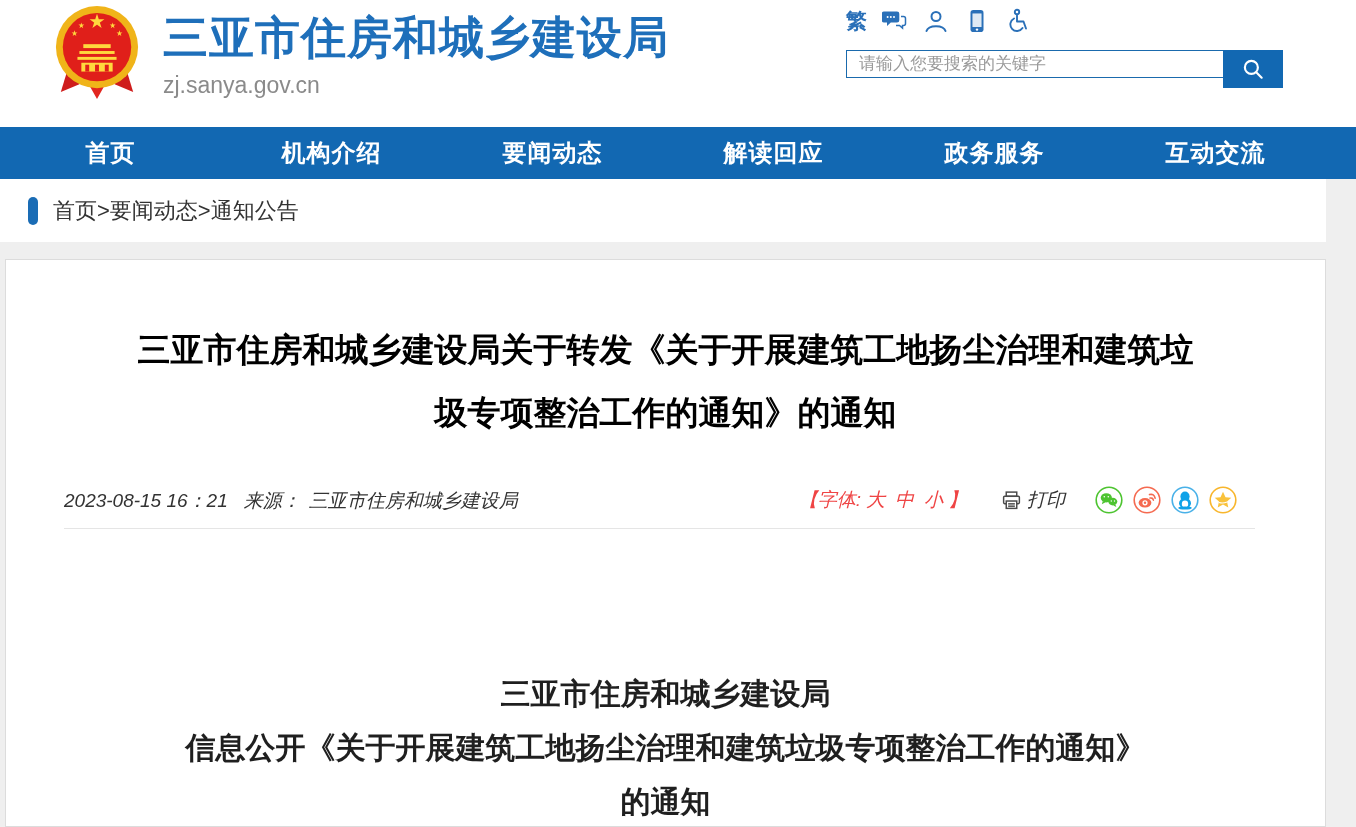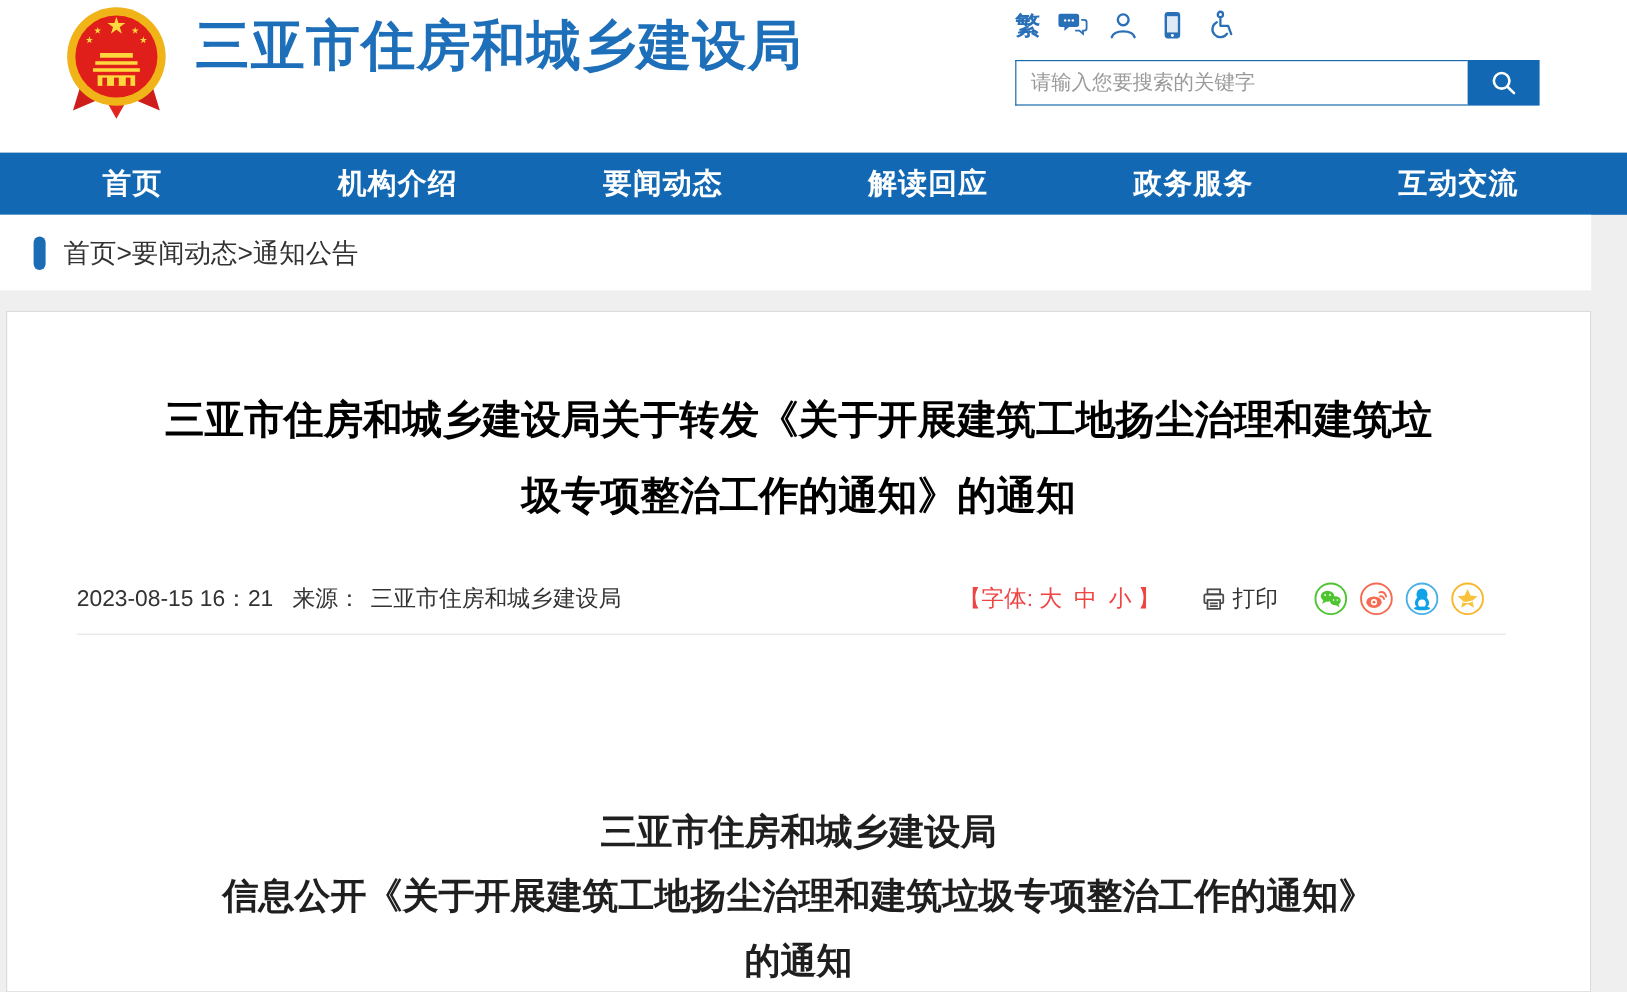--- a/index.html
+++ b/index.html
@@ -11,21 +11,21 @@
   .topbar { position:relative; width:1356px; height:127px; background:#ffffff; }
   .brand { position:absolute; left:53px; top:2px; display:flex; align-items:flex-start; cursor:pointer; }
   .emblem { width:88px; height:100px; margin-right:22px; }
   .site-name { font-size:45px; font-weight:bold; color:#1e6fba; line-height:1.25; margin-top:8px; letter-spacing:1px; }
   .site-url { font-size:23px; color:#8a8a8a; margin-top:6px; }
 
   .quick-icons { position:absolute; left:846px; top:7px; display:flex; align-items:center; gap:15px; height:28px; }
   .lang-toggle { font-size:21px; font-weight:bold; color:#2a70b8; cursor:pointer; }
   .q-icon { width:26px; height:26px; cursor:pointer; display:block; }
 
-  .searchbox { position:absolute; left:846px; top:50px; width:437px; height:38px; display:flex; }
+  .searchbox { position:absolute; left:846px; top:50px; width:437px; height:28px; display:flex; }
   .search-input { flex:1; border:1px solid #1a6aad; border-right:none; outline:none;
     padding:0 12px; font-size:17px; color:#333; background:#fff; }
   .search-input::placeholder { color:#9a9a9a; }
   .search-btn { width:60px; height:38px; background:#1268b2; border:none; cursor:pointer;
     display:flex; align-items:center; justify-content:center; }
 
   
   .nav { width:1356px; height:52px; background:#1268b2; }
   .nav-inner { width:1326px; height:52px; display:flex; }
   .nav-item { flex:1; display:flex; align-items:center; justify-content:center;
@@ -39,21 +39,21 @@
   .crumb { cursor:pointer; }
 
   
   .card { margin-left:5px; margin-top:17px; width:1321px; height:568px;
     background:#ffffff; border:1px solid #dcdcdc; overflow:hidden; }
   .art-title { margin-top:58px; padding:0 104px; text-align:center;
     font-size:33px; font-weight:bold; color:#000000; line-height:63px; }
   .art-title div { white-space:nowrap; }
 
   .meta-row { margin-top:40px; padding:0 88px 0 58px; display:flex;
-    align-items:center; justify-content:space-between; height:30px; }
+    align-items:flex-end; justify-content:space-between; height:30px;font-style:italic; }
   .meta-left { font-size:19px; color:#333333; display:flex; align-items:center; }
   .meta-left .src-label { margin-left:16px; }
   .meta-left .src { margin-left:8px; }
   .meta-right { display:flex; align-items:center; }
   .font-ctrl { font-size:19px; color:#ef4444; display:flex; align-items:center; }
   .font-size-opt { margin:0 5px; cursor:pointer; }
   .print-btn { display:flex; align-items:center; margin-left:34px; cursor:pointer;
     font-size:19px; color:#333333; gap:5px; }
   .share-group { display:flex; align-items:center; gap:10px; margin-left:30px; }
   .share-icon { width:28px; height:28px; cursor:pointer; display:block; }
@@ -84,20 +84,21 @@
         <rect x="31" y="42" width="28" height="4" fill="#ffd83d"></rect>
         <rect x="27" y="49" width="36" height="3" fill="#ffd83d"></rect>
         <rect x="25" y="55" width="40" height="3" fill="#ffd83d"></rect>
         <rect x="29" y="61" width="32" height="9" fill="#ffd83d"></rect>
         <rect x="33" y="63" width="4" height="7" fill="#e01f1a"></rect>
         <rect x="43" y="63" width="4" height="7" fill="#e01f1a"></rect>
         <rect x="53" y="63" width="4" height="7" fill="#e01f1a"></rect>
       </svg>
       <div>
         <div class="site-name">三亚市住房和城乡建设局</div>
+        <div class="site-url">zj.sanya.gov.cn</div>
       </div>
     </div>
 
     <div class="quick-icons">
       <span class="lang-toggle">繁</span>
       <svg class="q-icon" viewBox="0 0 26 26">
         <path d="M2 3.5 h13 a2.3 2.3 0 0 1 2.3 2.3 v6.4 a2.3 2.3 0 0 1 -2.3 2.3 h-6.2 l-3.8 3.4 v-3.4 h-3 a2.3 2.3 0 0 1 -2.3 -2.3 v-6.4 a2.3 2.3 0 0 1 2.3 -2.3 z" fill="#2a70b8"></path>
         <circle cx="5.6" cy="9" r="1" fill="#fff"></circle>
           <circle cx="8.8" cy="9" r="1" fill="#fff"></circle>
           <circle cx="12" cy="9" r="1" fill="#fff"></circle>

